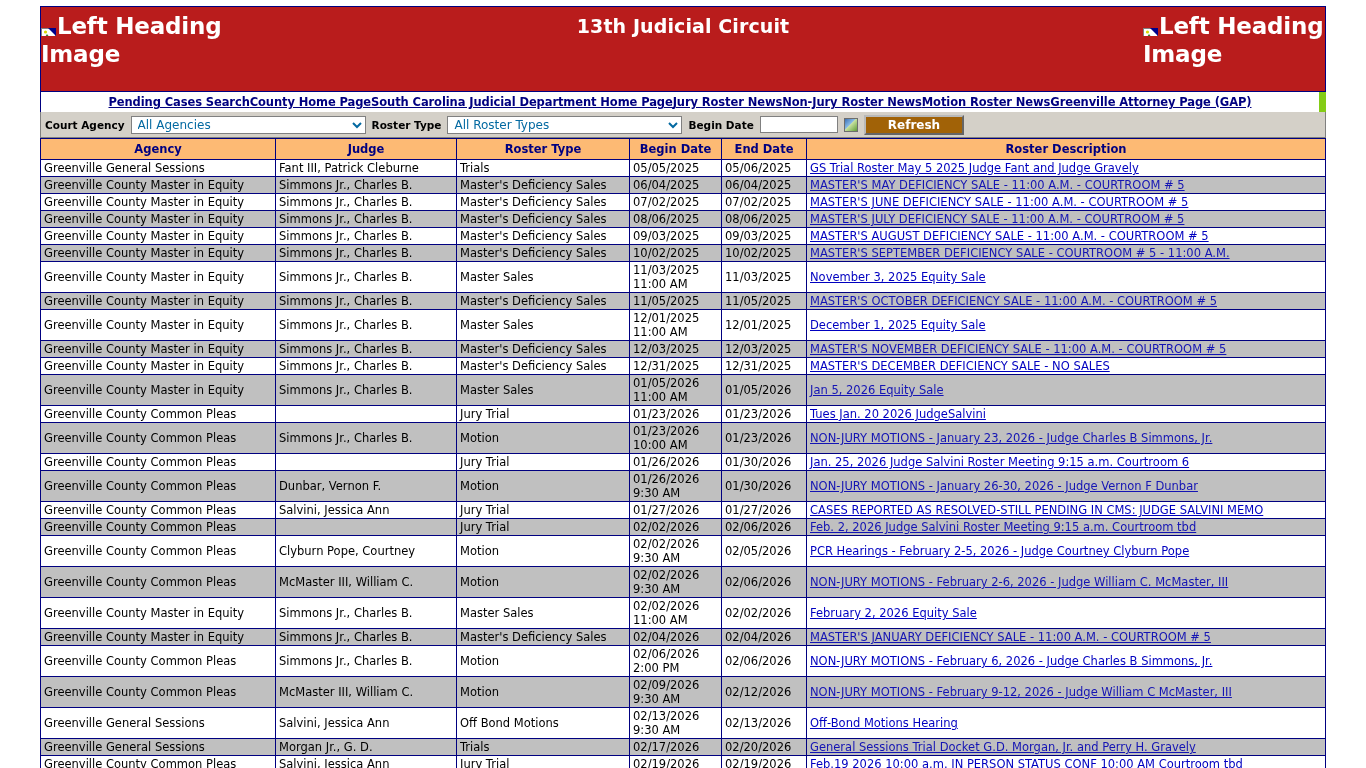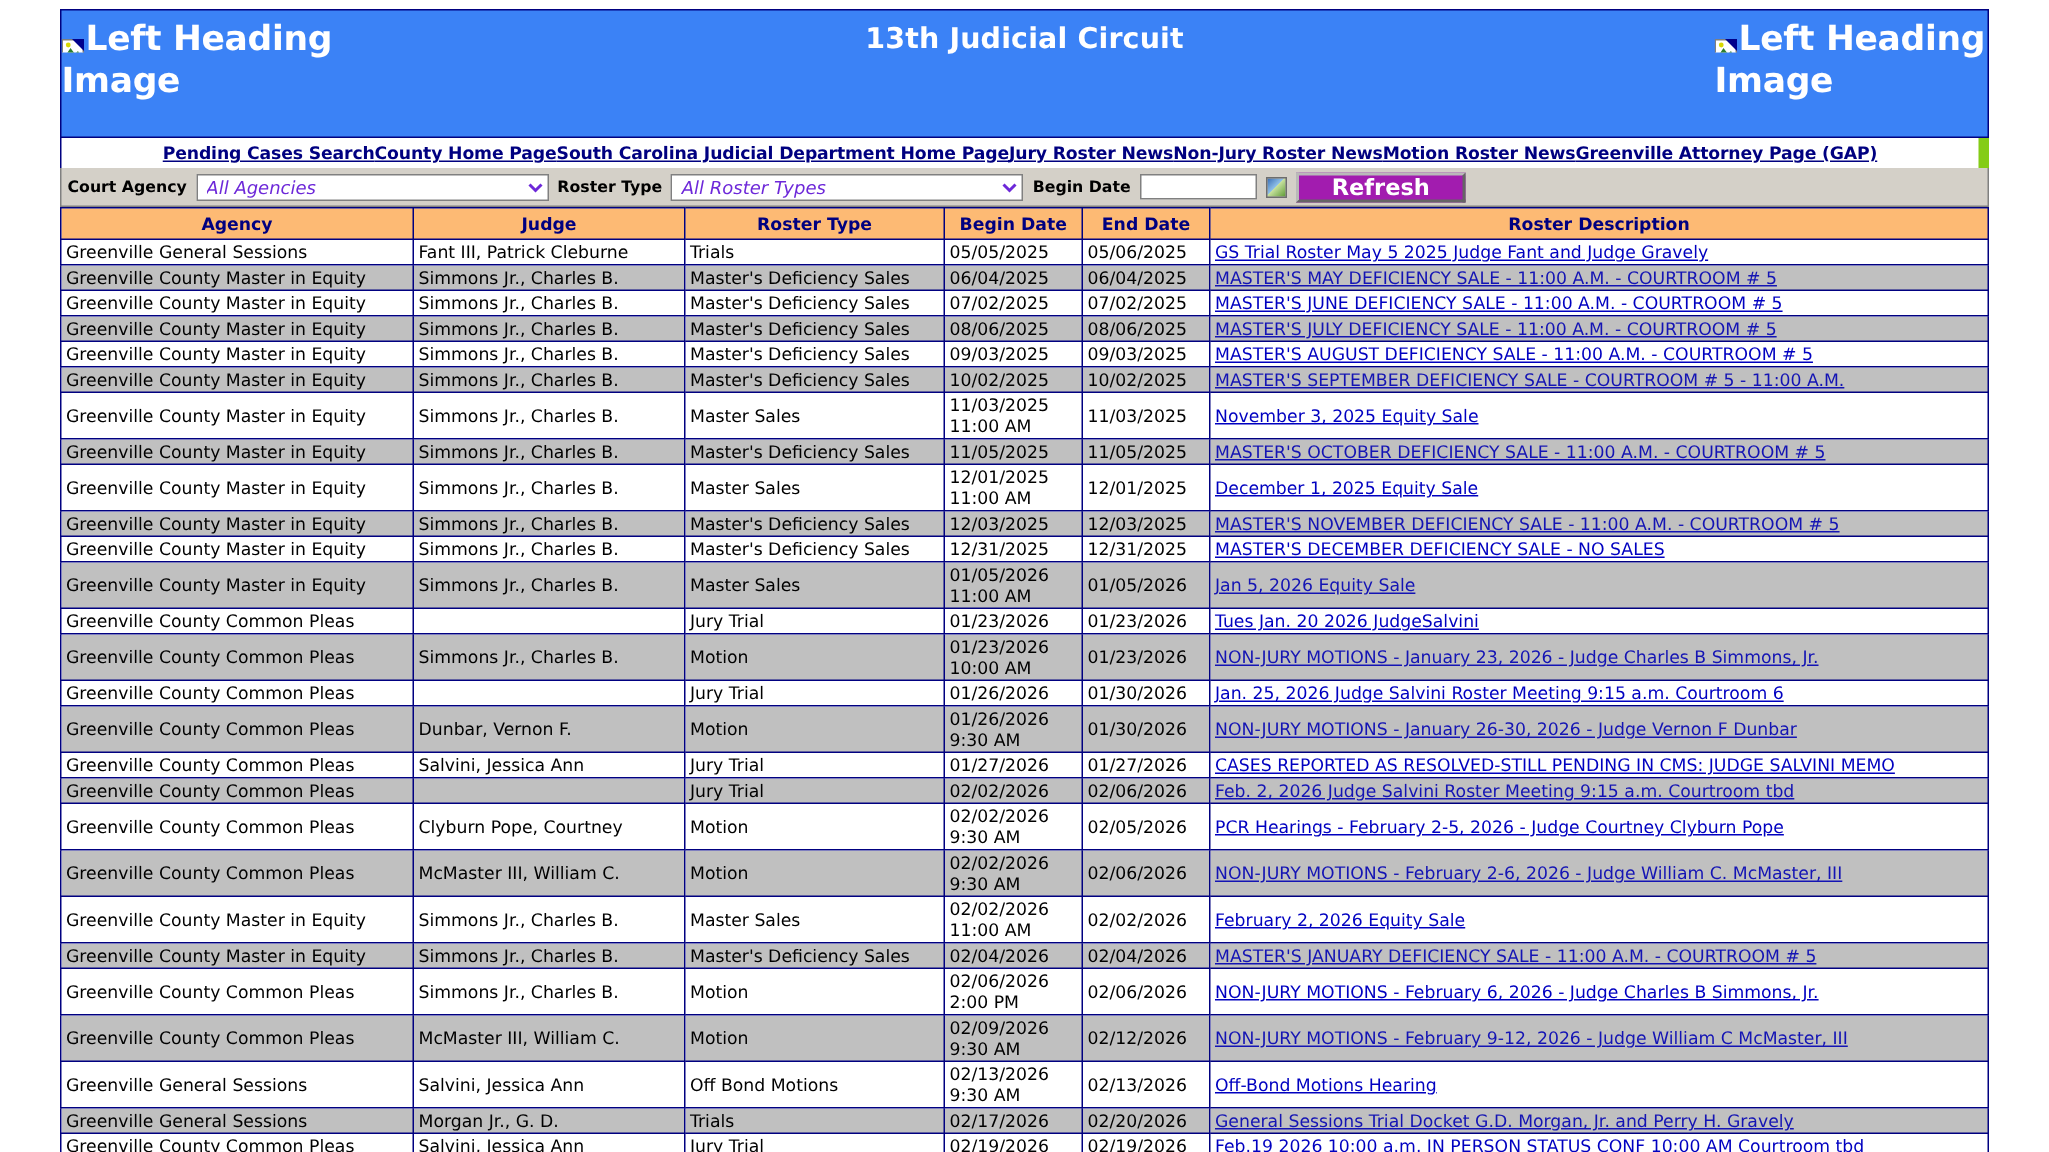--- a/index.html
+++ b/index.html
@@ -15,21 +15,21 @@
     overflow: hidden;
   }
   .page {
     width: 1366px;
     padding: 6px 40px 0 40px;
     box-sizing: border-box;
   }
 
   
   .banner {
-    background: #3b82f6;
+    background: #b91c1c;
     border: 1px solid #000080;
     display: flex;
     align-items: stretch;
     height: 86px;
     box-sizing: border-box;
   }
   .banner-side {
     width: 190px;
     display: flex;
     align-items: flex-start;
@@ -104,23 +104,22 @@
     color: #000000;
     white-space: nowrap;
   }
   .tb-select {
     height: 18px;
     font-size: 12px;
     font-family: "DejaVu Sans", "Liberation Sans", sans-serif;
     border: 1px solid #808080;
     background: #ffffff;
     padding: 0 2px;
-    color: #6d28d9;
-    box-sizing: border-box;
-    font-style: italic;
+    color: #0369a1;
+    box-sizing: border-box;
   }
   #agency-select { width: 235px; }
   #rostertype-select { width: 235px; }
   .tb-input {
     width: 78px;
     height: 17px;
     border: 1px solid #808080;
     background: #ffffff;
     box-sizing: border-box;
     font-size: 11px;
@@ -128,23 +127,23 @@
     font-family: "DejaVu Sans", "Liberation Sans", sans-serif;
   }
   .cal-icon {
     width: 14px; height: 14px;
     display: inline-block;
     background: linear-gradient(135deg,#3b6fb6 0%,#8fc0e8 45%,#c9e2a1 46%,#5f9c36 100%);
     border: 1px solid #6d6d6d;
     box-sizing: border-box;
   }
   .refresh-btn {
-    background: #a21caf;
+    background: #a16207;
     color: #ffffff;
-    font-size: 15px;
+    font-size: 12px;
     font-weight: bold;
     border: 2px outset #b9b9b9;
     padding: 1px 22px;
     height: 20px;
     line-height: 15px;
     cursor: pointer;
     font-family: "DejaVu Sans", "Liberation Sans", sans-serif;
   }
 
   

